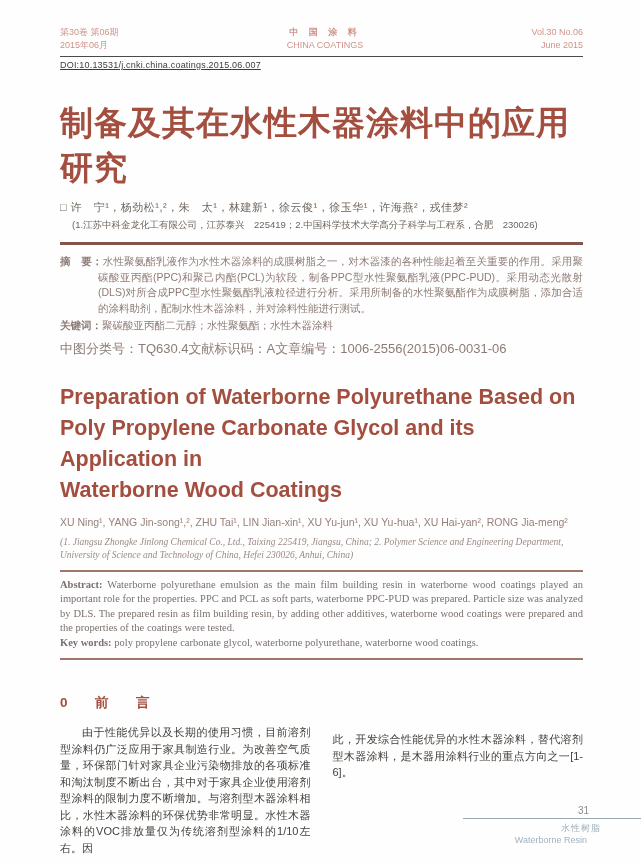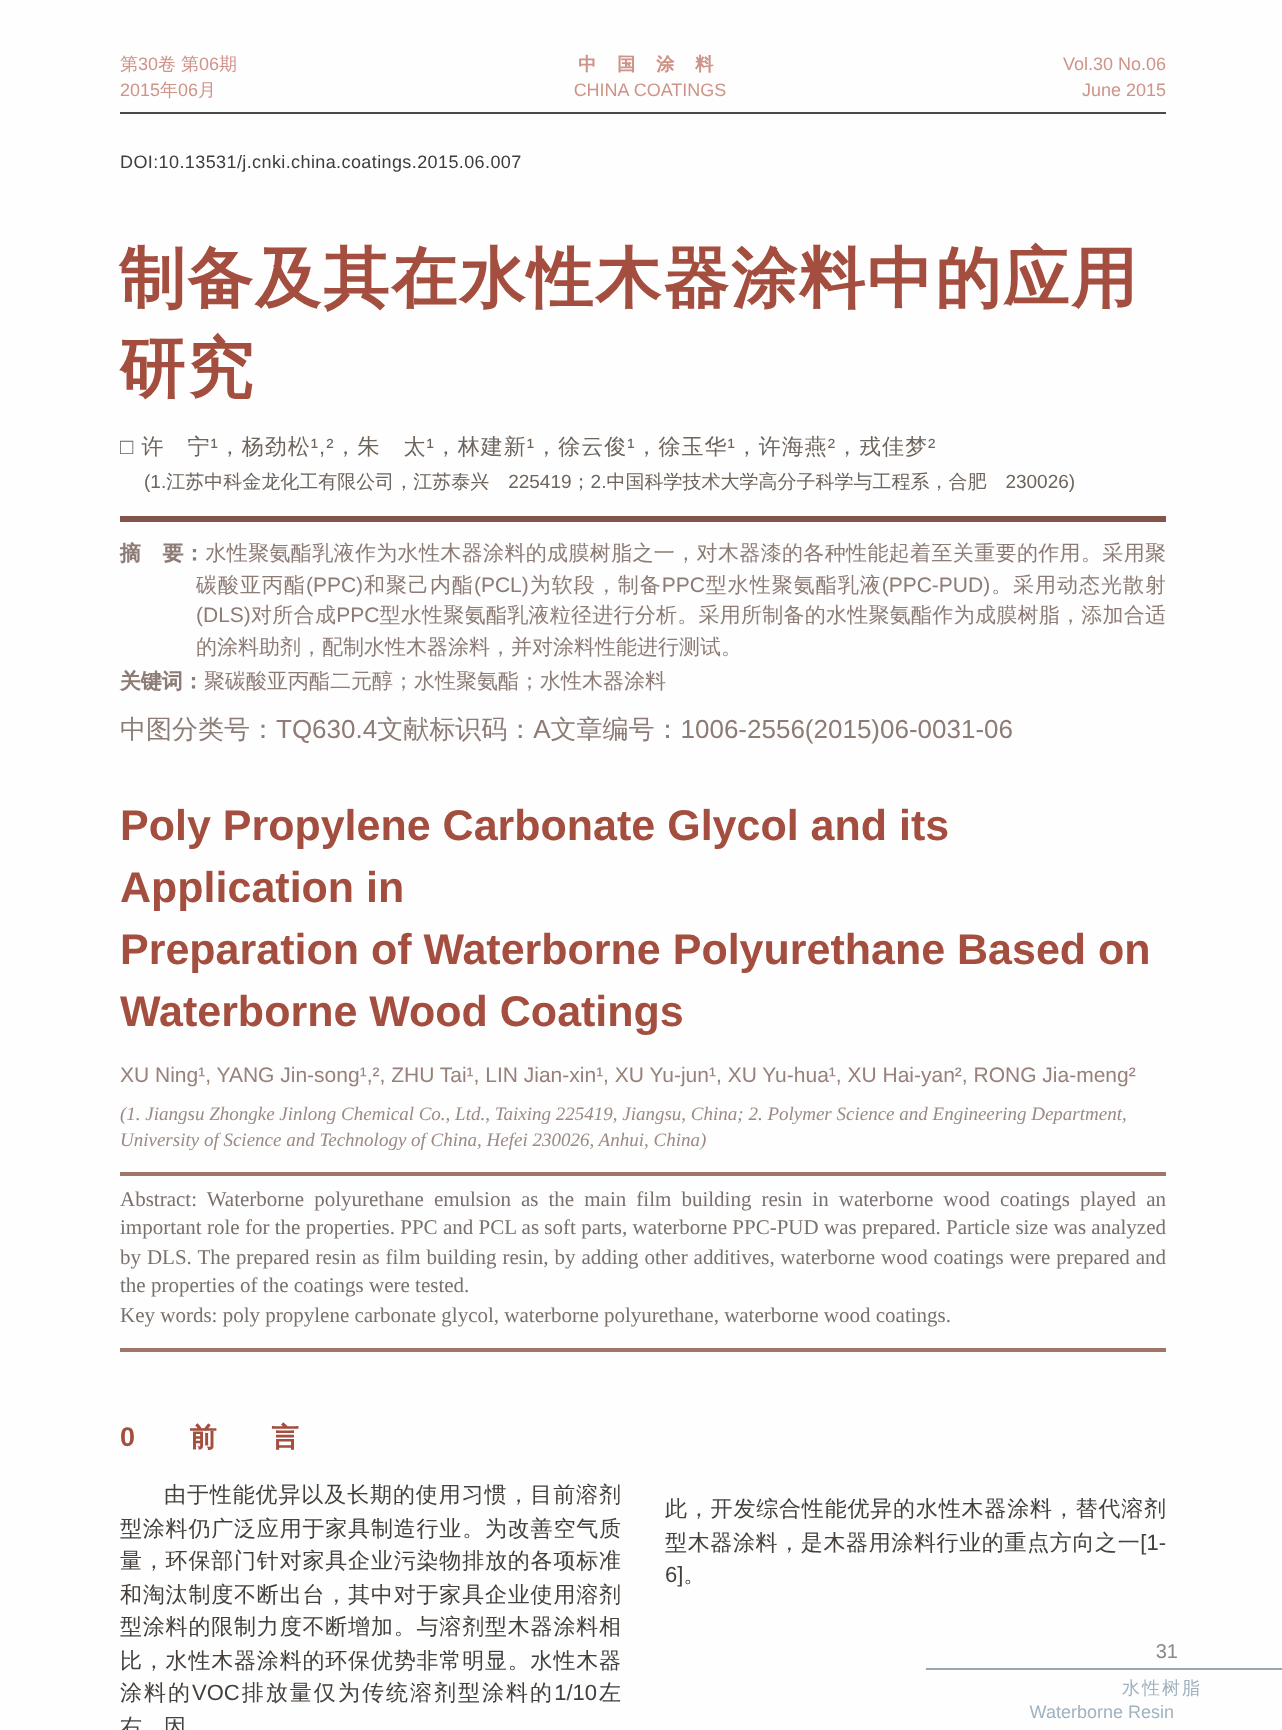--- a/index.html
+++ b/index.html
@@ -9,21 +9,21 @@
     -webkit-font-smoothing:antialiased;
   }
   .page{padding:26px 58px 0 60px;position:relative;}
 
   
   .hdr{display:flex;justify-content:space-between;font-size:9px;line-height:13px;color:#cf9489;}
   .hdr-center{text-align:center;}
   .hdr-center .cn{letter-spacing:4px;font-weight:bold;}
   .hdr-right{text-align:right;}
   .hdr-rule{border-top:1px solid #4a4a4a;margin-top:4px;}
-  .doi{font-size:9px;color:#3d3d3d;margin-top:19px;letter-spacing:0.2px;}
+  .doi{font-size:9px;color:#3d3d3d;margin-top:3px;letter-spacing:0.2px;text-decoration:underline;}
 
   
   .title-cn{margin-top:30px;color:#a34e3e;font-size:33px;line-height:45px;font-weight:bold;letter-spacing:1px;}
 
   .authors-cn{margin-top:10px;font-size:11px;color:#6d645c;letter-spacing:0.5px;}
   .affil-cn{margin-top:4px;font-size:9.5px;color:#6d645c;padding-left:12px;}
 
   .rule-thick{height:3px;background:#82544a;margin-top:10px;}
 
   
@@ -34,33 +34,33 @@
   .clc-row{display:flex;justify-content:flex-start;margin-top:6px;color:#8d7c75;font-size:13px;}
 
   
   .title-en{margin-top:24px;color:#a34e3e;font-size:21.5px;line-height:31px;font-weight:bold;}
   .authors-en{margin-top:10px;font-size:10.5px;color:#97817a;}
   .affil-en{margin-top:8px;font-size:9.5px;line-height:13px;color:#9b8a83;font-style:italic;font-family:Liberation Serif, serif;}
   .rule-thin{height:2px;background:#a1766a;margin-top:8px;}
   .abs-en{margin-top:6px;color:#7a706c;font-size:10.5px;line-height:14.5px;text-align:justify;
           font-family:"Liberation Serif","DejaVu Serif",serif;}
   .abs-en p{margin:0;}
-  .abs-en b{font-weight:normal;}
+  .abs-en b{font-weight:bold;}
 
   
   .section{margin-top:34px;}
   .sec-heading{color:#a34e3e;font-size:13.5px;font-weight:bold;letter-spacing:7px;}
   .columns{display:flex;gap:22px;margin-top:12px;}
   .col{flex:1;color:#45403c;font-size:11px;line-height:16.5px;text-align:justify;}
   .col p{margin:0;}
   .col .indent{text-indent:2em;}
   .col-right{margin-top:7px;}
 
   
-  .footer{position:absolute;right:0;bottom:4px;width:178px;}
+  .footer{position:absolute;right:0;bottom:20px;width:178px;}
   .page-num{font-size:10px;color:#8a8a8a;text-align:right;padding-right:52px;margin-bottom:2px;}
   .footer-rule{border-top:1px solid #9aa8b2;}
   .footer-cn{margin-top:3px;font-size:9px;color:#9fb2bf;text-align:right;padding-right:40px;letter-spacing:1px;}
   .footer-en{font-size:9px;color:#9fb2bf;text-align:right;padding-right:54px;}
 </style>
 </head>
 <body>
 
 <div class="page">
 
@@ -94,22 +94,22 @@
     <p class="hang"><b>摘　要：</b><span>水性聚氨酯乳液作为水性木器涂料的成膜树脂之一，对木器漆的各种性能起着至关重要的作用。采用聚碳酸亚丙酯(PPC)和聚己内酯(PCL)为软段，制备PPC型水性聚氨酯乳液(PPC-PUD)。采用动态光散射(DLS)对所合成PPC型水性聚氨酯乳液粒径进行分析。采用所制备的水性聚氨酯作为成膜树脂，添加合适的涂料助剂，配制水性木器涂料，并对涂料性能进行测试。</span></p>
     <p class="kw-cn"><b>关键词：</b><span>聚碳酸亚丙酯二元醇；水性聚氨酯；水性木器涂料</span></p>
   </div>
   <div class="clc-row">
     <span>中图分类号：TQ630.4</span>
     <span>文献标识码：A</span>
     <span>文章编号：1006-2556(2015)06-0031-06</span>
   </div>
 
   <div class="title-en">
+    <div>Preparation of Waterborne Polyurethane Based on</div>
     <div>Poly Propylene Carbonate Glycol and its Application in</div>
-    <div>Preparation of Waterborne Polyurethane Based on</div>
     <div>Waterborne Wood Coatings</div>
   </div>
   <div class="authors-en">XU Ning¹, YANG Jin-song¹,², ZHU Tai¹, LIN Jian-xin¹, XU Yu-jun¹, XU Yu-hua¹, XU Hai-yan², RONG Jia-meng²</div>
   <div class="affil-en">(1. Jiangsu Zhongke Jinlong Chemical Co., Ltd., Taixing 225419, Jiangsu, China; 2. Polymer Science and Engineering Department, University of Science and Technology of China, Hefei 230026, Anhui, China)</div>
 
   <div class="rule-thin"></div>
 
   <div class="abs-en">
     <p><b>Abstract: </b><span>Waterborne polyurethane emulsion as the main film building resin in waterborne wood coatings played an important role for the properties. PPC and PCL as soft parts, waterborne PPC-PUD was prepared. Particle size was analyzed by DLS. The prepared resin as film building resin, by adding other additives, waterborne wood coatings were prepared and the properties of the coatings were tested.</span></p>
     <p><b>Key words: </b><span>poly propylene carbonate glycol, waterborne polyurethane, waterborne wood coatings.</span></p>

